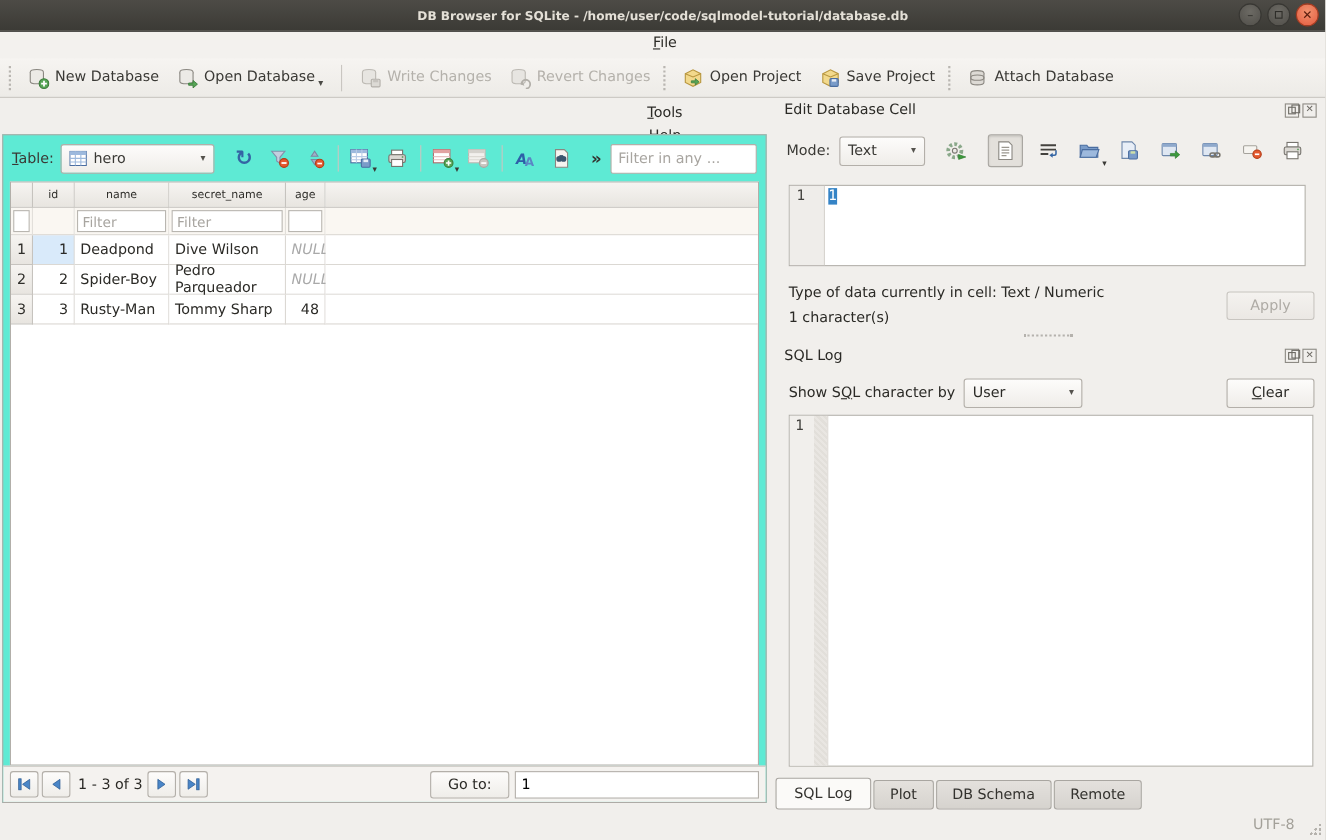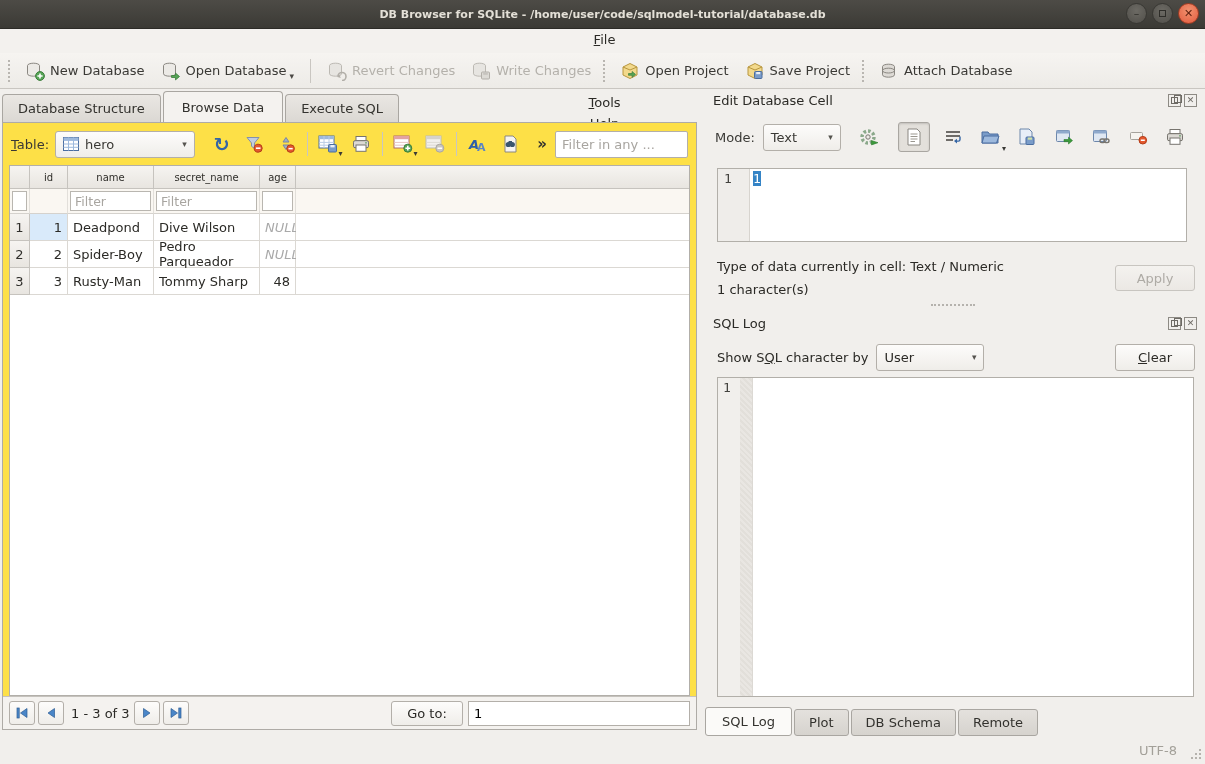--- a/index.html
+++ b/index.html
@@ -38,21 +38,21 @@
   .icon { display:inline-flex; align-items:center; justify-content:center; }
 
   
   .tabs-row { position:absolute; top:91px; left:2px; height:31px; display:flex; align-items:flex-end; gap:2px; }
   .tab { padding:6px 15px 6px; background:linear-gradient(#eae7e3,#dbd8d3); border:1px solid #a9a6a1;
     border-bottom:none; border-radius:4px 4px 0 0; color:#33322e; }
   .tab.active { background:#f4f2ef; padding:8px 18px 7px; position:relative; z-index:3; }
 
   
   .left-frame { position:absolute; top:122px; left:2px; width:695px; height:608px;
-    border:1px solid #aeaba6; background:#fde047; z-index:2; }
+    border:1px solid #aeaba6; background:#5eead4; z-index:2; }
   .browse-toolbar { position:absolute; top:0; left:0; right:0; height:42px; display:flex; align-items:center; padding:0 8px; }
   .combo { display:flex; align-items:center; gap:6px; background:linear-gradient(#fdfcfb,#efede9);
     border:1px solid #b3afa9; border-radius:3px; padding:3px 7px; height:27px; }
   .combo .caret { font-size:9px; color:#55534e; margin-left:auto; }
   .bt-icon { width:26px; height:26px; display:flex; align-items:center; justify-content:center; position:relative; }
   .bt-icon .caret { position:absolute; right:-1px; bottom:-1px; font-size:8px; color:#3a3935; }
   .refresh-glyph { color:#3465a4; font-size:19px; font-weight:bold; }
   .overflow-glyph { font-size:15px; color:#33322e; font-weight:bold; }
   .filter-any { width:133px; height:27px; border:1px solid #b3afa9; border-radius:2px; padding:0 6px; font-size:13px;
     font-family:inherit; background:#fff; color:#3a3935; }
@@ -192,37 +192,37 @@
       <span class="caret">▾</span>
     </div>
 
     <div class="tb-sep"></div>
 
     <div class="tb-btn disabled">
       <span class="icon">
         <svg width="20" height="20" viewBox="0 0 20 20">
             <ellipse cx="8.5" cy="4.6" rx="6" ry="2.4" fill="#e7e5e1" stroke="#bcb9b3"></ellipse>
             <path d="M2.5 4.6 v8.2 a6 2.4 0 0 0 12 0 v-8.2" fill="#e7e5e1" stroke="#bcb9b3"></path>
+            <rect x="10.5" y="11" width="8" height="7" rx="1" fill="#dcdad5" stroke="#b2afa9"></rect>
+            <rect x="12.2" y="11.4" width="4.6" height="2.4" fill="#c6c3be"></rect>
+          </svg>
+      </span>
+      <span>Write Changes</span>
+    </div>
+
+    <div class="tb-btn disabled">
+      <span class="icon">
+        <svg width="20" height="20" viewBox="0 0 20 20">
+            <ellipse cx="8.5" cy="4.6" rx="6" ry="2.4" fill="#e7e5e1" stroke="#bcb9b3"></ellipse>
+            <path d="M2.5 4.6 v8.2 a6 2.4 0 0 0 12 0 v-8.2" fill="#e7e5e1" stroke="#bcb9b3"></path>
             <path d="M11 15.5 a4 4 0 1 1 4 4" fill="none" stroke="#b2afa9" stroke-width="1.6"></path>
             <path d="M11.8 12.5 l-1.4 3.4 3.4 1" fill="#b2afa9"></path>
           </svg>
       </span>
       <span>Revert Changes</span>
-    </div>
-
-    <div class="tb-btn disabled">
-      <span class="icon">
-        <svg width="20" height="20" viewBox="0 0 20 20">
-            <ellipse cx="8.5" cy="4.6" rx="6" ry="2.4" fill="#e7e5e1" stroke="#bcb9b3"></ellipse>
-            <path d="M2.5 4.6 v8.2 a6 2.4 0 0 0 12 0 v-8.2" fill="#e7e5e1" stroke="#bcb9b3"></path>
-            <rect x="10.5" y="11" width="8" height="7" rx="1" fill="#dcdad5" stroke="#b2afa9"></rect>
-            <rect x="12.2" y="11.4" width="4.6" height="2.4" fill="#c6c3be"></rect>
-          </svg>
-      </span>
-      <span>Write Changes</span>
     </div>
 
     <div class="tb-handle"></div>
 
     <div class="tb-btn">
       <span class="icon">
         <svg width="20" height="20" viewBox="0 0 20 20">
             <path d="M3 6 l7-3.5 7 3.5 v8 l-7 3.5 -7-3.5 z" fill="#f2d98c" stroke="#b8963e"></path>
             <path d="M3 6 l7 3 7-3" fill="none" stroke="#b8963e"></path>
             <path d="M8.5 12.5 h3.6 v-2 l3.4 2.9 -3.4 2.9 v-2 h-3.6 z" fill="#56a556" stroke="#3c7d3c" stroke-width="0.7"></path>
@@ -251,25 +251,20 @@
             <ellipse cx="9.5" cy="5.6" rx="6" ry="2.4" fill="#dddad5" stroke="#8a8781"></ellipse>
             <path d="M3.5 5.6 v8.2 a6 2.4 0 0 0 12 0 v-8.2" fill="#dddad5" stroke="#8a8781"></path>
             <ellipse cx="9.5" cy="9.6" rx="6" ry="2.4" fill="none" stroke="#8a8781"></ellipse>
           </svg>
       </span>
       <span>Attach Database</span>
     </div>
 
   </div>
 
-  <div class="tabs-row">
-    <div class="tab">Database Structure</div>
-    <div class="tab active">Browse Data</div>
-    <div class="tab">Execute SQL</div>
-  </div>
 
   <div class="left-frame">
 
     <div class="browse-toolbar">
       <span class="mn" style="margin-right:6px">Table:</span>
       <div class="combo" style="width:140px">
         <span class="icon">
           <svg width="16" height="14" viewBox="0 0 16 14">
               <rect x="0.5" y="0.5" width="15" height="13" fill="#fff" stroke="#4a6da0"></rect>
               <rect x="0.5" y="0.5" width="15" height="3.4" fill="#9db9dd"></rect>

